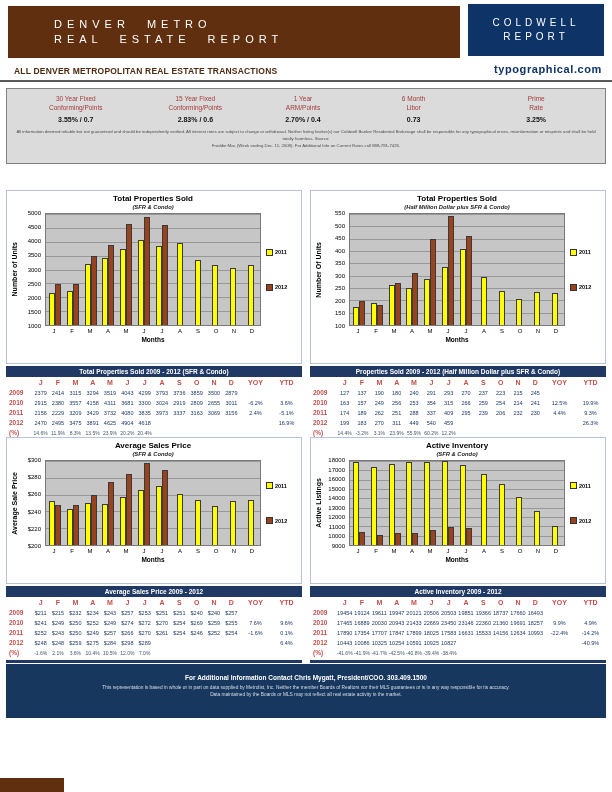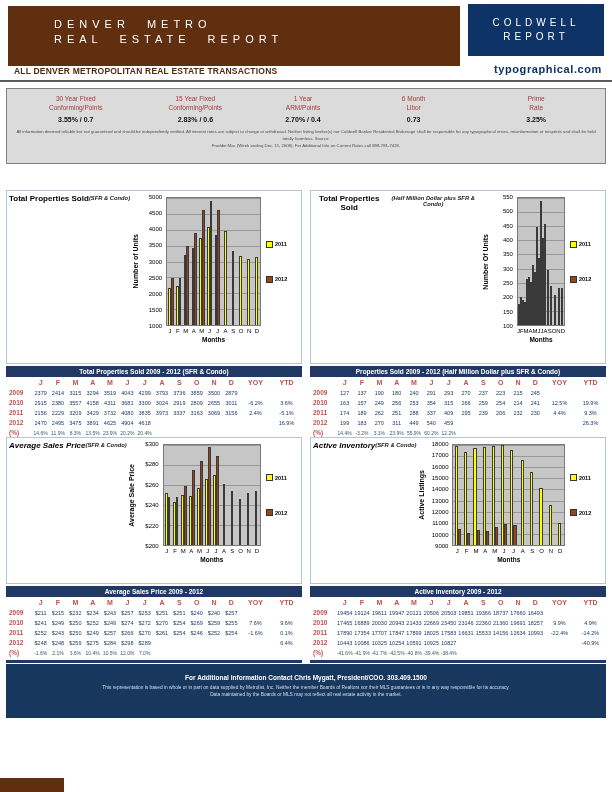--- a/index.html
+++ b/index.html
@@ -1,20 +1,20 @@
 <!DOCTYPE html>
 <html><head>
 <meta charset="utf-8">
 <style>
   html,body{margin:0;padding:0;}
   body{width:612px;height:792px;position:relative;background:#ffffff;overflow:hidden;
        font-family:"Liberation Sans", sans-serif;-webkit-font-smoothing:antialiased;}
 
   
-  .hdr-brown{position:absolute;left:8px;top:6px;width:452px;height:60px;background:#5F2F10;
+  .hdr-brown{position:absolute;left:8px;top:6px;width:452px;height:52px;background:#5F2F10;
              color:#fff;padding:11px 7px 0 46px;box-sizing:border-box;}
   .hdr-line{font-size:11px;letter-spacing:5px;word-spacing:9px;line-height:15px;font-weight:500;}
   .hdr-navy{position:absolute;left:468px;top:4px;width:136px;height:52px;background:#0E3367;
             color:#fff;text-align:center;padding-top:12px;box-sizing:border-box;}
   .hdr-navy .hdr-brand{font-size:10px;letter-spacing:4px;line-height:14px;}
   .tagline{position:absolute;left:14px;top:66px;font-size:8.5px;font-weight:bold;color:#4F2B10;letter-spacing:.2px;}
   .website{position:absolute;right:10px;top:63px;font-size:11px;font-weight:bold;color:#0E3367;letter-spacing:.6px;}
   .rule{position:absolute;left:0;top:80px;width:612px;height:2px;background:#58595B;}
 
   
@@ -24,27 +24,27 @@
   .r-cols{display:flex;margin-top:5px;}
   .rc{text-align:center;}
   .rc:nth-child(1){width:23%;} .rc:nth-child(2){width:17%;} .rc:nth-child(3){width:19%;}
   .rc:nth-child(4){width:18%;} .rc:nth-child(5){width:23%;}
   .rc-l{font-size:6.5px;color:#A23B3B;line-height:1.45;}
   .rc-v{font-size:7px;font-weight:bold;color:#111;margin-top:3px;}
   .r-disc{margin-top:6px;font-size:4.3px;color:#4a4a4a;text-align:center;line-height:1.6;padding:0 8px;}
 
   
   .panel{position:absolute;width:296px;background:#fff;border:1px solid #B7C3D6;
-         box-sizing:border-box;display:flex;flex-direction:row;padding:3px 4px 18px 2px;}
+         box-sizing:border-box;display:flex;flex-direction:column;padding:3px 4px 18px 2px;}
   .p1{left:6px;top:190px;height:174px;}
   .p2{left:310px;top:190px;height:174px;}
   .p3{left:6px;top:437px;height:147px;}
   .p4{left:310px;top:437px;height:147px;}
   .c-title{text-align:center;font-size:8px;font-weight:bold;color:#000;}
-  .c-title.it{font-style:italic;}
+  .c-title.it{}
   .c-sub{text-align:center;font-size:5.8px;font-weight:bold;font-style:italic;color:#222;margin-top:1px;}
   .c-grid{flex:1;display:grid;grid-template-columns:10px 26px 1fr 36px;grid-template-rows:1fr 10px 9px;
           margin-top:3px;}
   .c-ylab{grid-column:1;grid-row:1;display:flex;}
   .c-ylab span{writing-mode:vertical-rl;transform:rotate(180deg);margin:auto;font-size:7px;font-weight:bold;color:#000;}
   .c-yaxis{grid-column:2;grid-row:1;position:relative;}
   .c-tick{position:absolute;right:4px;transform:translateY(-50%);font-size:6px;color:#000;white-space:nowrap;}
   .c-plot{grid-column:3;grid-row:1;position:relative;background:#C6C6C6;
           border:1px solid #7a7a7a;box-sizing:border-box;}
   .c-gl{position:absolute;left:0;right:0;height:1px;background:#989898;}

